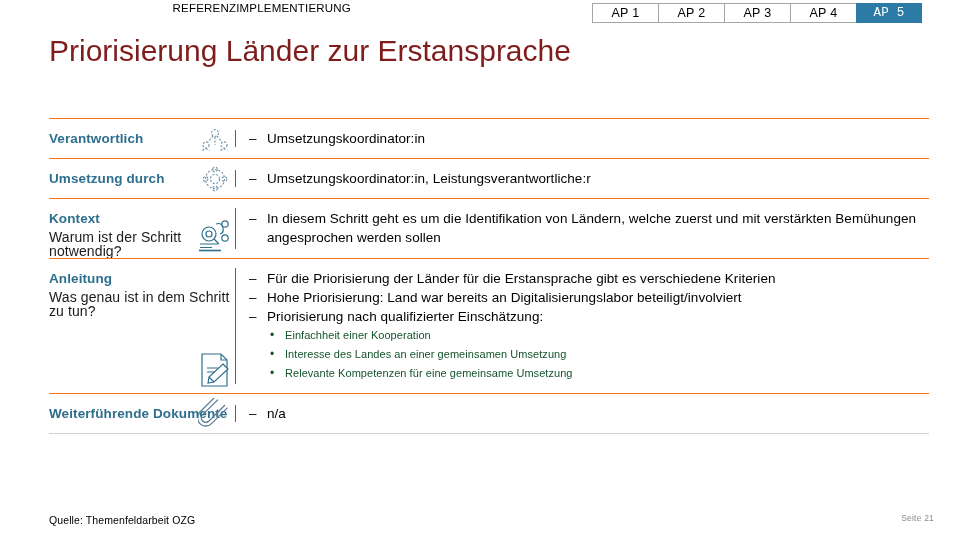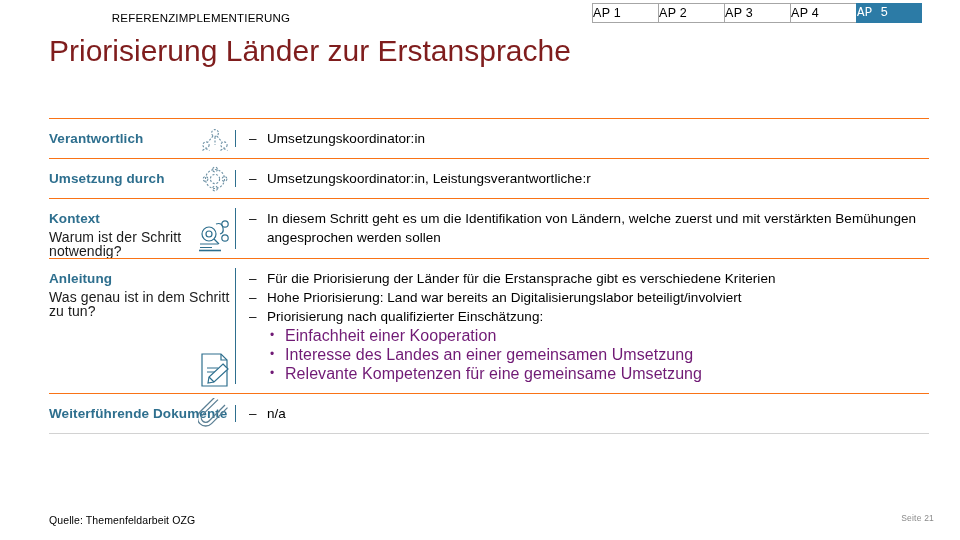--- a/index.html
+++ b/index.html
@@ -27,42 +27,42 @@
   .tab {
     width: 66px;
     height: 20px;
     box-sizing: border-box;
     border: 1px solid #a6a6a6;
     border-right: none;
     background: #ffffff;
     color: #000000;
     font-size: 12.5px;
     line-height: 18px;
-    text-align: left;
+    text-align: center;
     letter-spacing: 0.3px;
   }
   .tab:last-child { border-right: 1px solid #a6a6a6; }
   .tab.active {
     background: #2c7ba6;
     color: #ffffff;
     border-color: #2c7ba6;
     font-family: Liberation Mono, monospace;
   }
 
   
   .eyebrow {
     position: absolute;
-    top: 11px;
+    top: 1px;
     left: 51px;
     width: 300px;
     font-size: 11.5px;
     line-height: 15px;
     letter-spacing: 0.2px;
     color: #000000;
-    text-align: center;
+    text-align: right;
   }
   .page-title {
     position: absolute;
     top: 34px;
     left: 49px;
     font-size: 30px;
     line-height: 34px;
     font-weight: normal;
     color: #7f1d1d;
     white-space: nowrap;
@@ -147,23 +147,23 @@
   }
   .bullet::before {
     content: "\2013";
     position: absolute;
     left: 0;
     top: 0;
   }
   .subbullet {
     position: relative;
     padding-left: 36px;
-    font-size: 16px;
+    font-size: 11px;
     line-height: 19px;
-    color: #701a75;
+    color: #14532d;
     letter-spacing: 0.05px;
   }
   .subbullet::before {
     content: "\2022";
     position: absolute;
     left: 21px;
     top: 0;
     font-size: 12px;
   }
 

